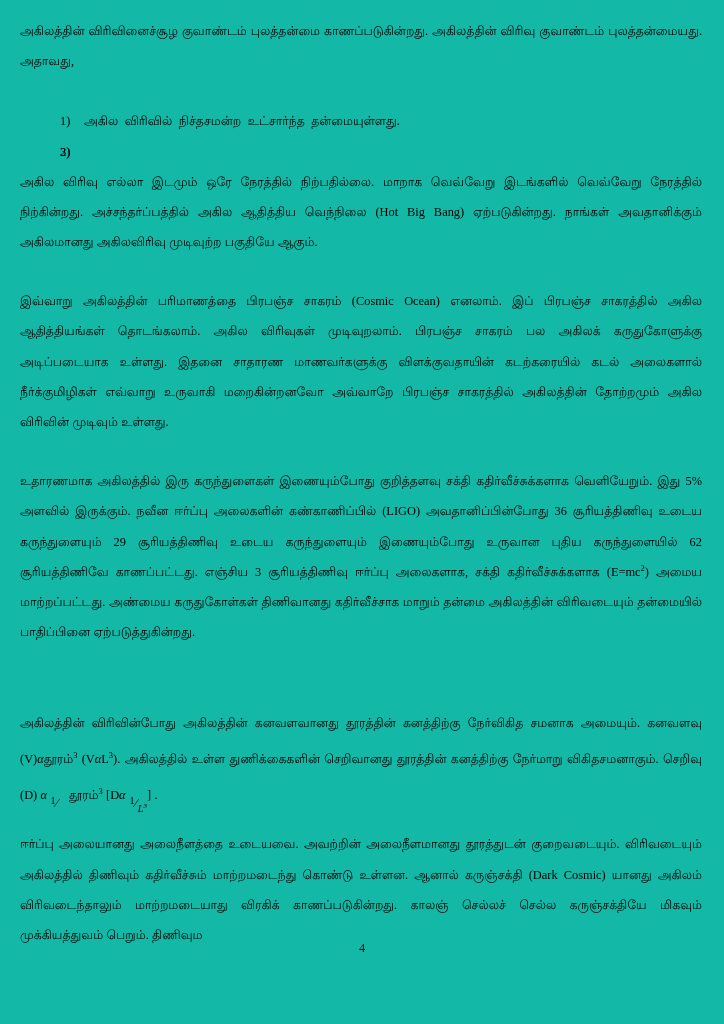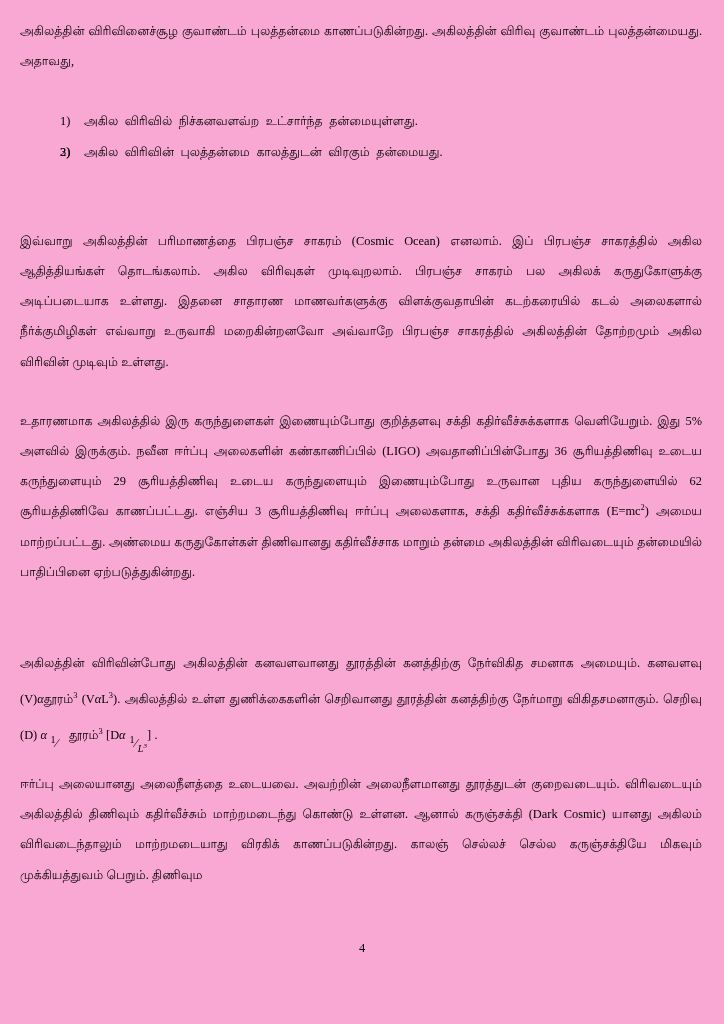--- a/index.html
+++ b/index.html
@@ -13,21 +13,21 @@
     position: relative;
     font-family: "Liberation Serif", "DejaVu Serif", serif;
     color: #000000;
     overflow: hidden;
   }
   .page {
     position: absolute;
     left: 0; top: 0;
     width: 724px;
     height: 1024px;
-    background: #f9a8d4;
+    background: #14b8a6;
     box-sizing: border-box;
     padding: 16px 22px 0 20px;
   }
   .body-text {
     font-size: 12.4px;
     line-height: 30.2px;
     text-align: justify;
     text-justify: inter-word;
     word-spacing: 0.02em;
   }
@@ -131,33 +131,33 @@
 
   <div class="body-text">
 
     <p class="para">அகிலத்தின் விரிவினைச்சூழ குவாண்டம் புலத்தன்மை காணப்படுகின்றது. அகிலத்தின் விரிவு குவாண்டம் புலத்தன்மையது. அதாவது,</p>
 
     <div class="spacer-lg"></div>
 
     <ol class="numbered">
       <li>
         <span class="marker roman">1)</span>
-        <span class="item-text">அகில விரிவில் நிச்கனவளவ்ற உட்சார்ந்த தன்மையுள்ளது.</span>
+        <span class="item-text">அகில விரிவில் நிச்தசமன்ற உட்சார்ந்த தன்மையுள்ளது.</span>
       </li>
       <li>
         <span class="marker roman">2)</span>
       </li>
       <li>
         <span class="marker roman">3)</span>
-        <span class="item-text">அகில விரிவின் புலத்தன்மை காலத்துடன் விரகும் தன்மையது.</span>
       </li>
     </ol>
 
     <div class="spacer-lg"></div>
 
+    <p class="para">அகில விரிவு எல்லா இடமும் ஒரே நேரத்தில் நிற்பதில்லை. மாறாக வெவ்வேறு இடங்களில் வெவ்வேறு நேரத்தில் நிற்கின்றது. அச்சந்தர்ப்பத்தில் அகில ஆதித்திய வெந்நிலை (Hot Big Bang) ஏற்படுகின்றது. நாங்கள் அவதானிக்கும் அகிலமானது அகிலவிரிவு முடிவுற்ற பகுதியே ஆகும்.</p>
 
     <div class="spacer-md"></div>
 
     <p class="para">இவ்வாறு அகிலத்தின் பரிமாணத்தை பிரபஞ்ச சாகரம் (Cosmic Ocean) எனலாம். இப் பிரபஞ்ச சாகரத்தில் அகில ஆதித்தியங்கள் தொடங்கலாம். அகில விரிவுகள் முடிவுறலாம். பிரபஞ்ச சாகரம் பல அகிலக் கருதுகோளுக்கு அடிப்படையாக உள்ளது. இதனை சாதாரண மாணவர்களுக்கு விளக்குவதாயின் கடற்கரையில் கடல் அலைகளால் நீர்க்குமிழிகள் எவ்வாறு உருவாகி மறைகின்றனவோ அவ்வாறே பிரபஞ்ச சாகரத்தில் அகிலத்தின் தோற்றமும் அகில விரிவின் முடிவும் உள்ளது.</p>
 
     <div class="spacer-md"></div>
 
     <p class="para"><span>உதாரணமாக அகிலத்தில் இரு கருந்துளைகள் இணையும்போது குறித்தளவு சக்தி கதிர்வீச்சுக்களாக வெளியேறும். இது </span><span class="roman">5%</span><span> அளவில் இருக்கும். நவீன ஈர்ப்பு அலைகளின் கண்காணிப்பில் (LIGO) அவதானிப்பின்போது 36 சூரியத்திணிவு உடைய கருந்துளையும் 29 சூரியத்திணிவு உடைய கருந்துளையும் இணையும்போது உருவான புதிய கருந்துளையில் 62 சூரியத்திணிவே காணப்பட்டது. எஞ்சிய 3 சூரியத்திணிவு ஈர்ப்பு அலைகளாக, சக்தி கதிர்வீச்சுக்களாக </span><span class="roman">(E=mc<sup>2</sup>)</span><span> அமைய மாற்றப்பட்டது. அண்மைய கருதுகோள்கள்   திணிவானது கதிர்வீச்சாக மாறும் தன்மை அகிலத்தின் விரிவடையும் தன்மையில் பாதிப்பினை ஏற்படுத்துகின்றது.</span></p>
 
     <div class="spacer-md"></div>

